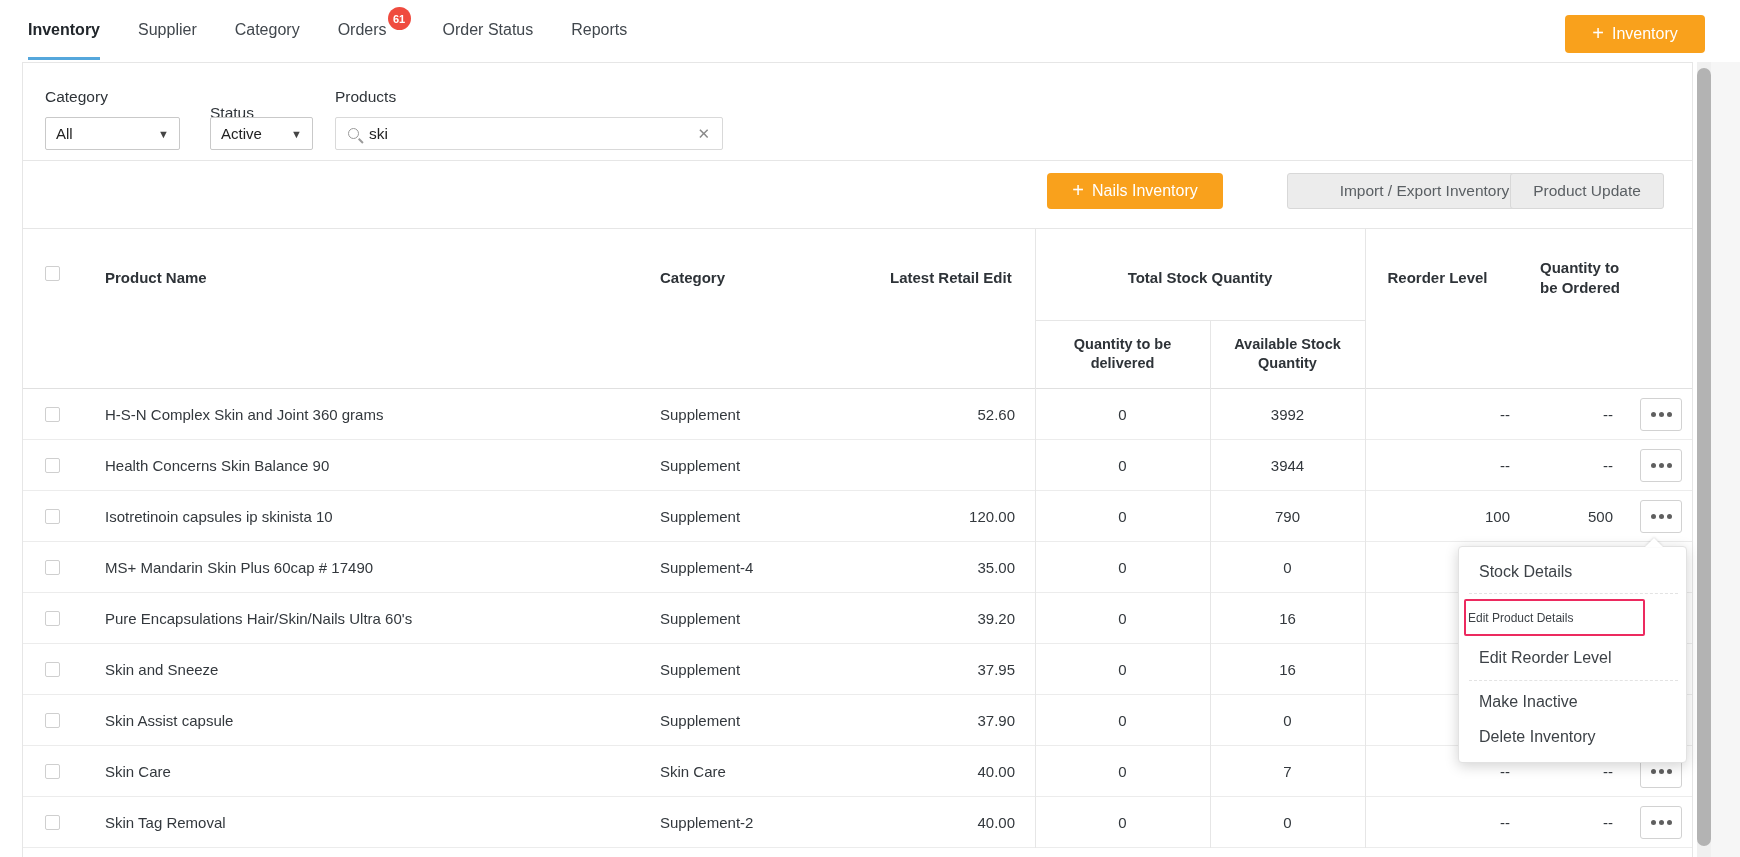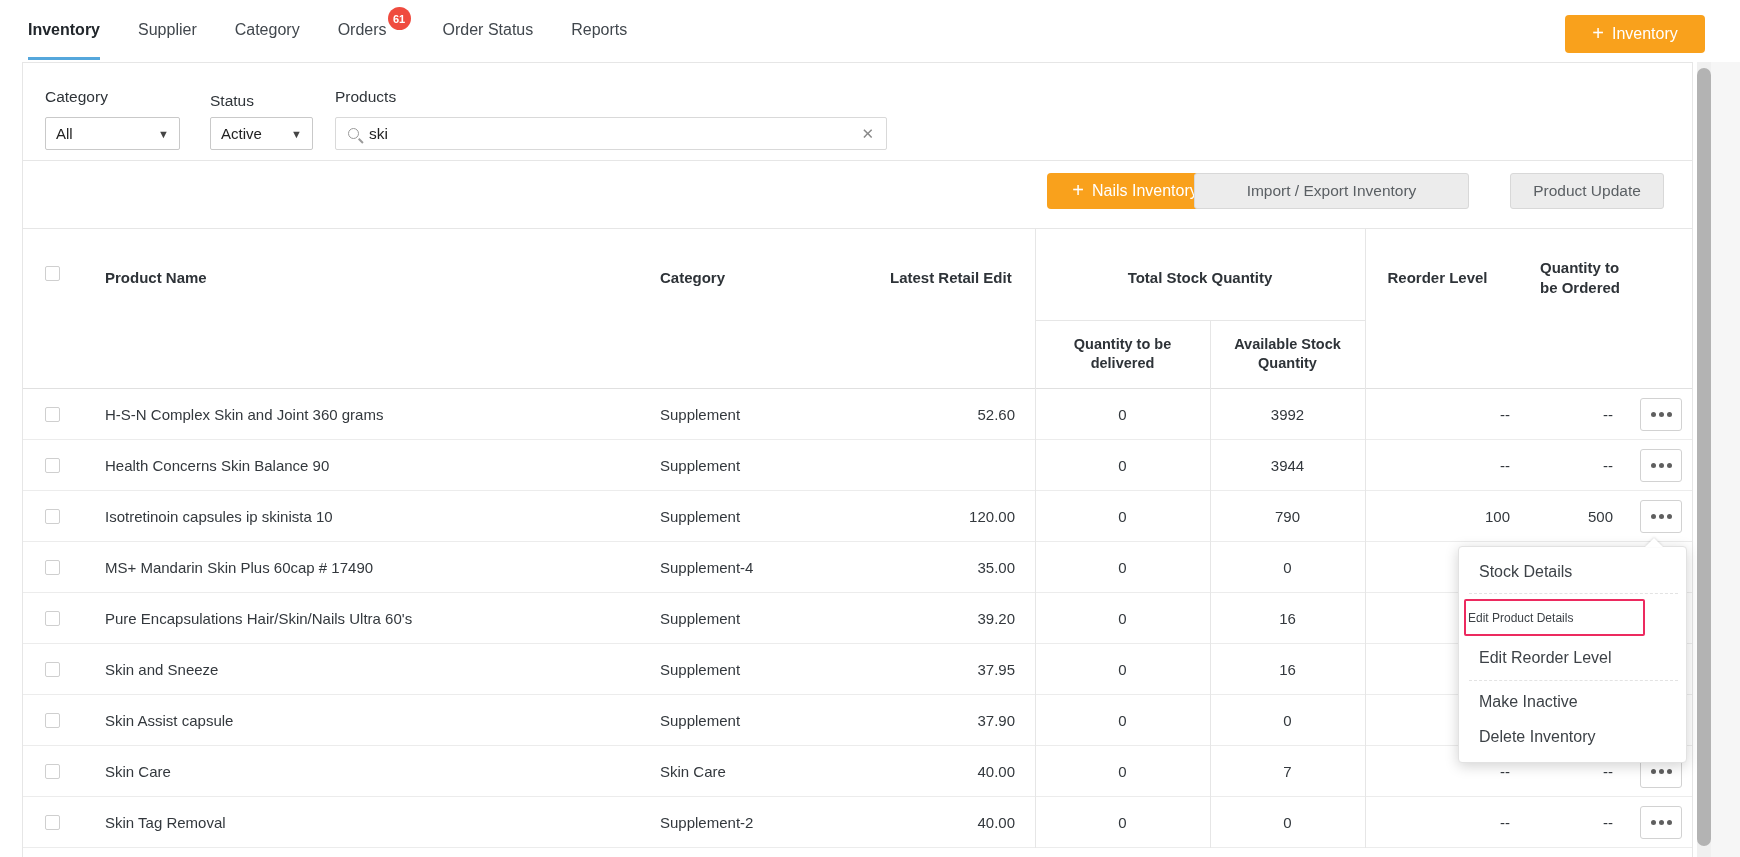--- a/index.html
+++ b/index.html
@@ -90,44 +90,44 @@
   <button class="btn-orange" style="left:1565px; top:15px; width:140px; height:38px;">
     <span class="plus">+</span>
     <span>Inventory</span>
   </button>
 
   <div class="line" style="left:22px; top:62px; width:1670px; height:1px;"></div>
   <div class="line" style="left:22px; top:62px; width:1px; height:795px;"></div>
   <div class="line" style="left:1692px; top:62px; width:1px; height:795px;"></div>
 
   <div class="flabel" style="left:45px; top:88px;">Category</div>
-  <div class="flabel" style="left:210px; top:92px;">Status</div>
+  <div class="flabel" style="left:210px; top:104px;">Status</div>
   <div class="flabel" style="left:335px; top:88px;">Products</div>
 
   <div class="select" style="left:45px; top:117px; width:135px;">
     <span>All</span>
     <span class="chev">▼</span>
   </div>
   <div class="select" style="left:210px; top:117px; width:103px;">
     <span>Active</span>
     <span class="chev">▼</span>
   </div>
-  <div class="searchbox" style="left:335px; top:117px; width:552px;">
+  <div class="searchbox" style="left:335px; top:117px; width:388px;">
     <span class="mag"></span>
     <span>ski</span>
     <span class="clear-x">✕</span>
   </div>
 
   <div class="line" style="left:22px; top:160px; width:1670px; height:1px;"></div>
 
   <button class="btn-orange" style="left:1047px; top:173px; width:176px; height:36px; font-size:16px;">
     <span class="plus">+</span>
     <span>Nails Inventory</span>
   </button>
-  <button class="btn-gray" style="left:1194px; top:173px; width:275px; height:36px;">Import / Export Inventory</button>
+  <button class="btn-gray" style="left:1287px; top:173px; width:275px; height:36px;">Import / Export Inventory</button>
   <button class="btn-gray" style="left:1510px; top:173px; width:154px; height:36px;">Product Update</button>
 
   <div class="line" style="left:23px; top:228px; width:1669px; height:1px;"></div>
 
   <div class="checkbox" style="left:45px; top:266px;"></div>
   <div class="th" style="left:105px; top:235px; width:300px; height:85px; display:flex; align-items:center;">Product Name</div>
   <div class="th" style="left:660px; top:235px; width:200px; height:85px; display:flex; align-items:center;">Category</div>
   <div class="th" style="left:890px; top:235px; width:125px; height:85px; display:flex; align-items:center;">Latest Retail Edit</div>
   <div class="th" style="left:1365px; top:235px; width:145px; height:85px; display:flex; align-items:center; justify-content:center;">Reorder Level</div>
   <div class="th" style="left:1035px; top:235px; width:330px; height:85px; display:flex; align-items:center; justify-content:center;">Total Stock Quantity</div>

